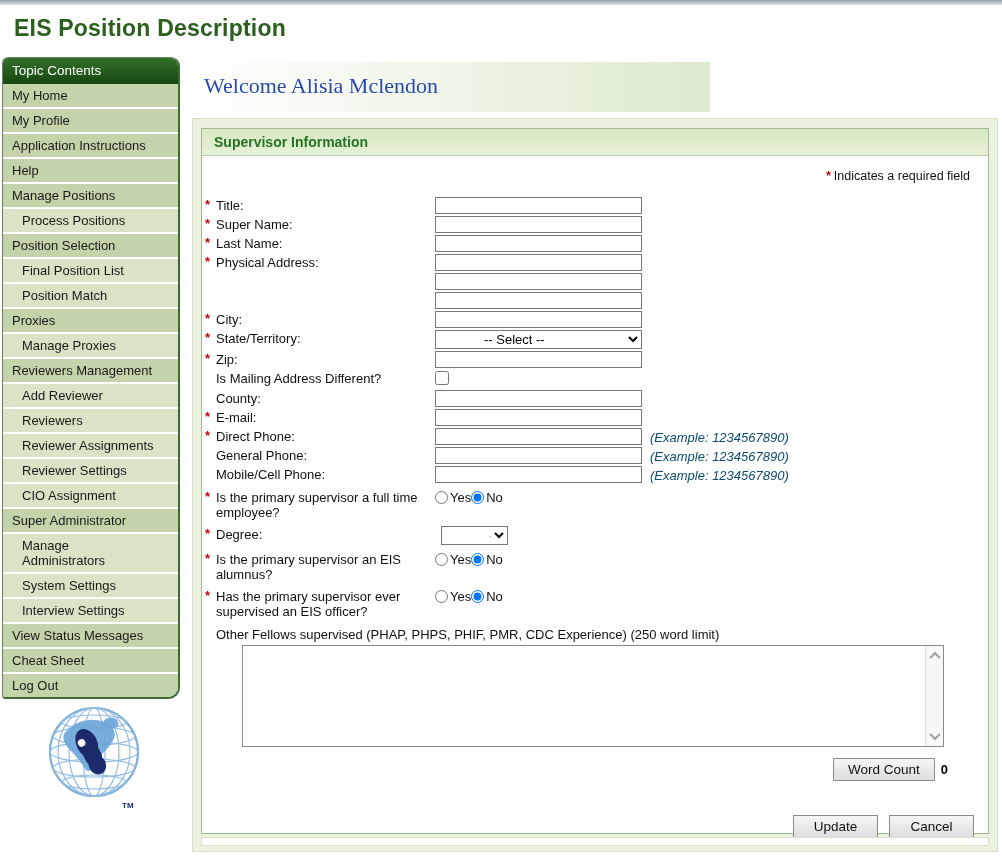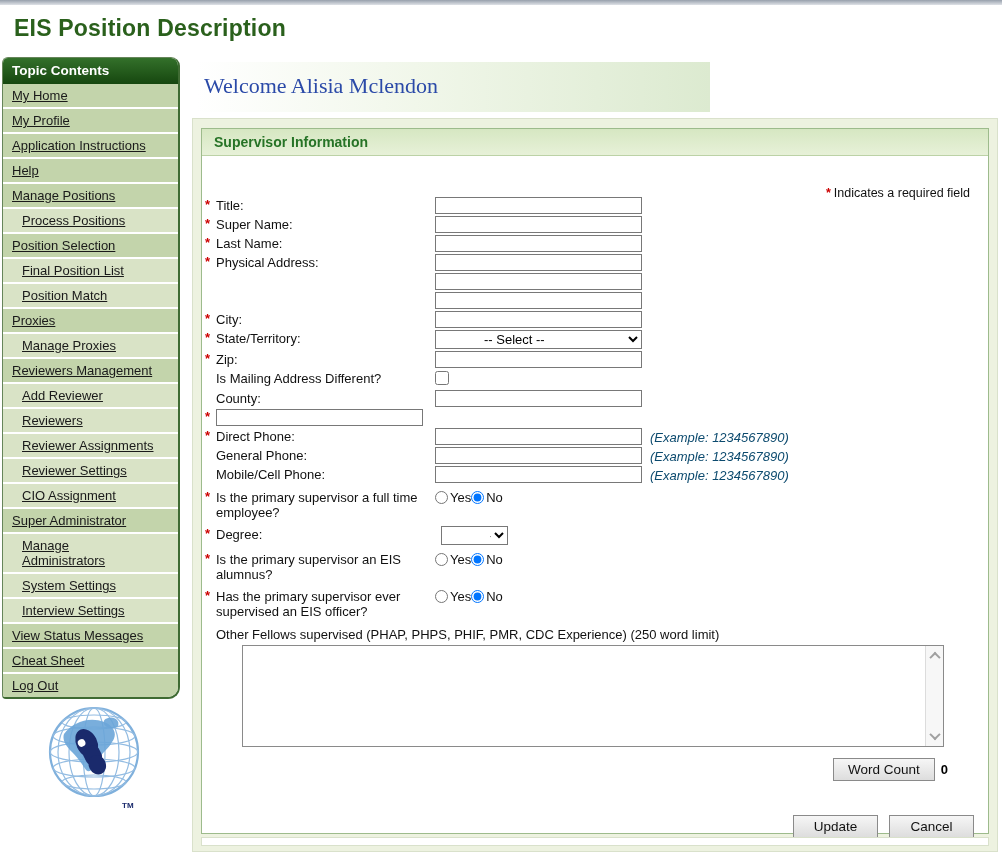--- a/index.html
+++ b/index.html
@@ -10,24 +10,24 @@
     background:linear-gradient(#97a0ac,#dfe2e7); }
 
   .page-title { position:absolute; left:14px; top:15px; font-size:23px;
     font-weight:600; color:#2a601c; letter-spacing:.2px; }
 
   
   .sidebar { position:absolute; left:2px; top:57px; width:178px;
     border:1px solid #66855a; border-right:2px solid #3f6b33; border-bottom:2px solid #3f6b33;
     border-radius:6px 9px 12px 4px; overflow:hidden; background:#fff; }
   .sidebar-header { background:linear-gradient(#33702a,#16470f); color:#fff;
-    font-weight:bold; font-size:13.5px; padding:5px 9px 6px 9px; }
+    font-weight:normal; font-size:13.5px; padding:5px 9px 6px 9px; }
   .sidebar ul { list-style:none; }
   .sidebar li { background:#c3d4ab; color:#1a1a1a; font-size:13px;
-    padding:4px 24px 4px 9px; border-bottom:2px solid #ffffff; cursor:pointer;text-decoration:underline; }
+    padding:4px 24px 4px 9px; border-bottom:2px solid #ffffff; cursor:pointer; }
   .sidebar li.sub { background:#d9e3c6; padding-left:19px; }
   .sidebar li:last-child { border-bottom:none; }
 
   
   .welcome { position:absolute; left:196px; top:62px; width:514px; height:50px;
     background:linear-gradient(90deg, rgba(222,236,206,0) 0%, rgba(222,236,206,.45) 45%, #dcead0 100%); }
   .welcome span { position:absolute; left:8px; top:11px;
     font-family:"Liberation Serif", serif; font-size:22px; color:#2b4aa8; }
 
   
@@ -35,21 +35,21 @@
 
   
   .container { position:absolute; left:192px; top:118px; width:806px; height:734px;
     background:#edf2e0; border:1px solid #d9e1cb; }
   .panel { position:absolute; left:8px; top:9px; width:788px; height:706px;
     background:#fff; border:1px solid #9dbb8c; }
   .panel-header { height:27px; line-height:26px; padding-left:12px;
     background:linear-gradient(#d6e7c2,#e7f1d8); border-bottom:1px solid #bcd2a6;
     color:#267326; font-weight:bold; font-size:14px; }
   .panel-body { position:relative; height:677px; }
-  .required-note { position:absolute; top:30px; right:18px; font-size:12.5px; color:#111; }
+  .required-note { position:absolute; top:13px; right:18px; font-size:12.5px; color:#111; }
   .required-note .star { color:#cc0000; font-weight:bold; margin-right:3px; }
 
   .form-area { padding:41px 0 0 3px; }
   .frow { display:flex; align-items:flex-start; margin-bottom:2px; font-size:13px; color:#111; }
   .req { width:11px; flex:none; color:#cc0000; font-weight:bold; }
   .flabel { width:219px; flex:none; padding-top:1px; line-height:15px; }
   input.txt { width:207px; height:17px; border:1px solid #787878; font-size:12px;
     padding:0 3px; font-family:"Liberation Sans", sans-serif; }
   select.sel { width:207px; height:19px; border:1px solid #787878; background:#fff;
     font-size:13px; font-family:"Liberation Sans", sans-serif;padding-left:44px; }
@@ -226,20 +226,21 @@
         </div>
 
         <div class="frow">
           <span class="req"></span>
           <label class="flabel">County:</label>
           <div class="fctl"><input class="txt" type="text" style=""></div>
         </div>
 
         <div class="frow">
           <span class="req">*</span>
+          <label class="flabel">E-mail:</label>
           <div class="fctl"><input class="txt" type="text" style=""></div>
         </div>
 
         <div class="frow">
           <span class="req">*</span>
           <label class="flabel">Direct Phone:</label>
           <div class="fctl"><input class="txt" type="text" style=""></div>
           <span class="example">(Example: 1234567890)</span>
         </div>
 

